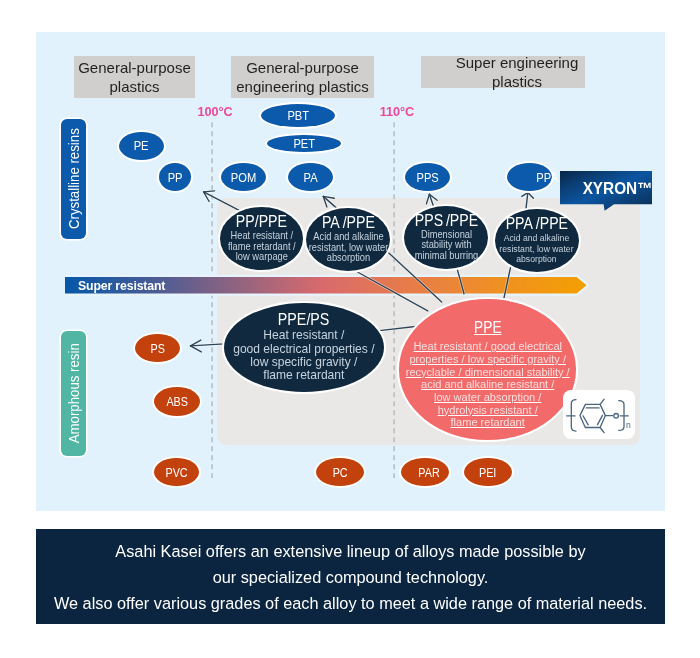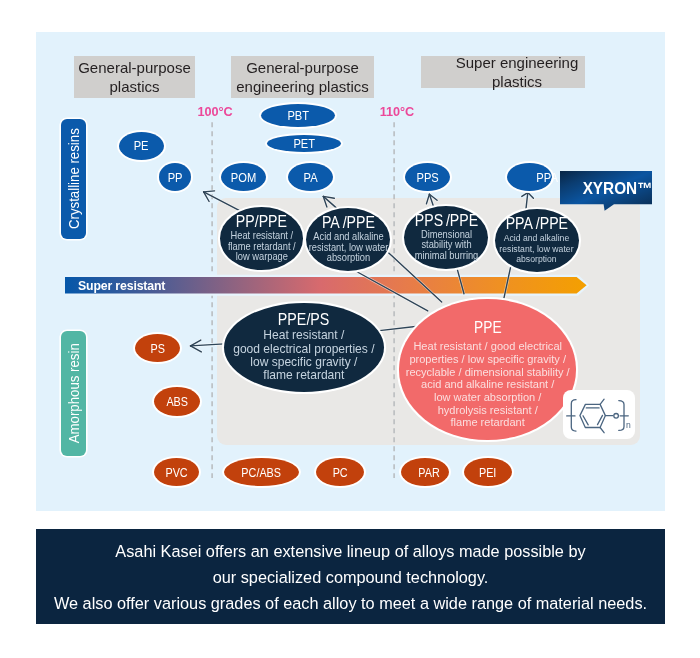--- a/index.html
+++ b/index.html
@@ -193,23 +193,20 @@
 
   <div class="ell green-ell" style="left:135px;top:334px;width:45px;height:28px;">
       <span>PS</span>
     </div>
   <div class="ell green-ell" style="left:154px;top:387px;width:46px;height:29px;">
       <span>ABS</span>
     </div>
   <div class="ell green-ell" style="left:154px;top:458px;width:45px;height:28px;">
       <span>PVC</span>
     </div>
-  <div class="ell green-ell" style="left:224px;top:458px;width:75px;height:28px;">
-      <span>PC/ABS</span>
-    </div>
   <div class="ell green-ell" style="left:316px;top:458px;width:48px;height:28px;">
       <span>PC</span>
     </div>
   <div class="ell green-ell" style="left:401px;top:458px;width:48px;height:28px;padding-left:8px;">
       <span>PAR</span>
     </div>
   <div class="ell green-ell" style="left:464px;top:458px;width:48px;height:28px;">
       <span>PEI</span>
     </div>
 
@@ -237,21 +234,21 @@
 resistant, low water
 absorption</div>
   </div>
   <div class="ell alloy navy" id="a-ppeps" style="left:223.8px;top:302.9px;width:160.1px;height:89.2px;">
     <div class="t">PPE/PS</div>
     <div class="d">Heat resistant /
 good electrical properties /
 low specific gravity /
 flame retardant</div>
   </div>
-  <div class="ell alloy red" id="a-ppe" style="left:399.4px;top:299.4px;width:176.6px;height:140.2px;">
+  <div class="ell alloy red" id="a-ppe" style="left:399.4px;top:299.4px;width:176.6px;height:140.2px;text-decoration:underline;">
     <div class="t">PPE</div>
     <div class="d">Heat resistant / good electrical
 properties / low specific gravity /
 recyclable / dimensional stability /
 acid and alkaline resistant /
 low water absorption /
 hydrolysis resistant /
 flame retardant</div>
   </div>
 

